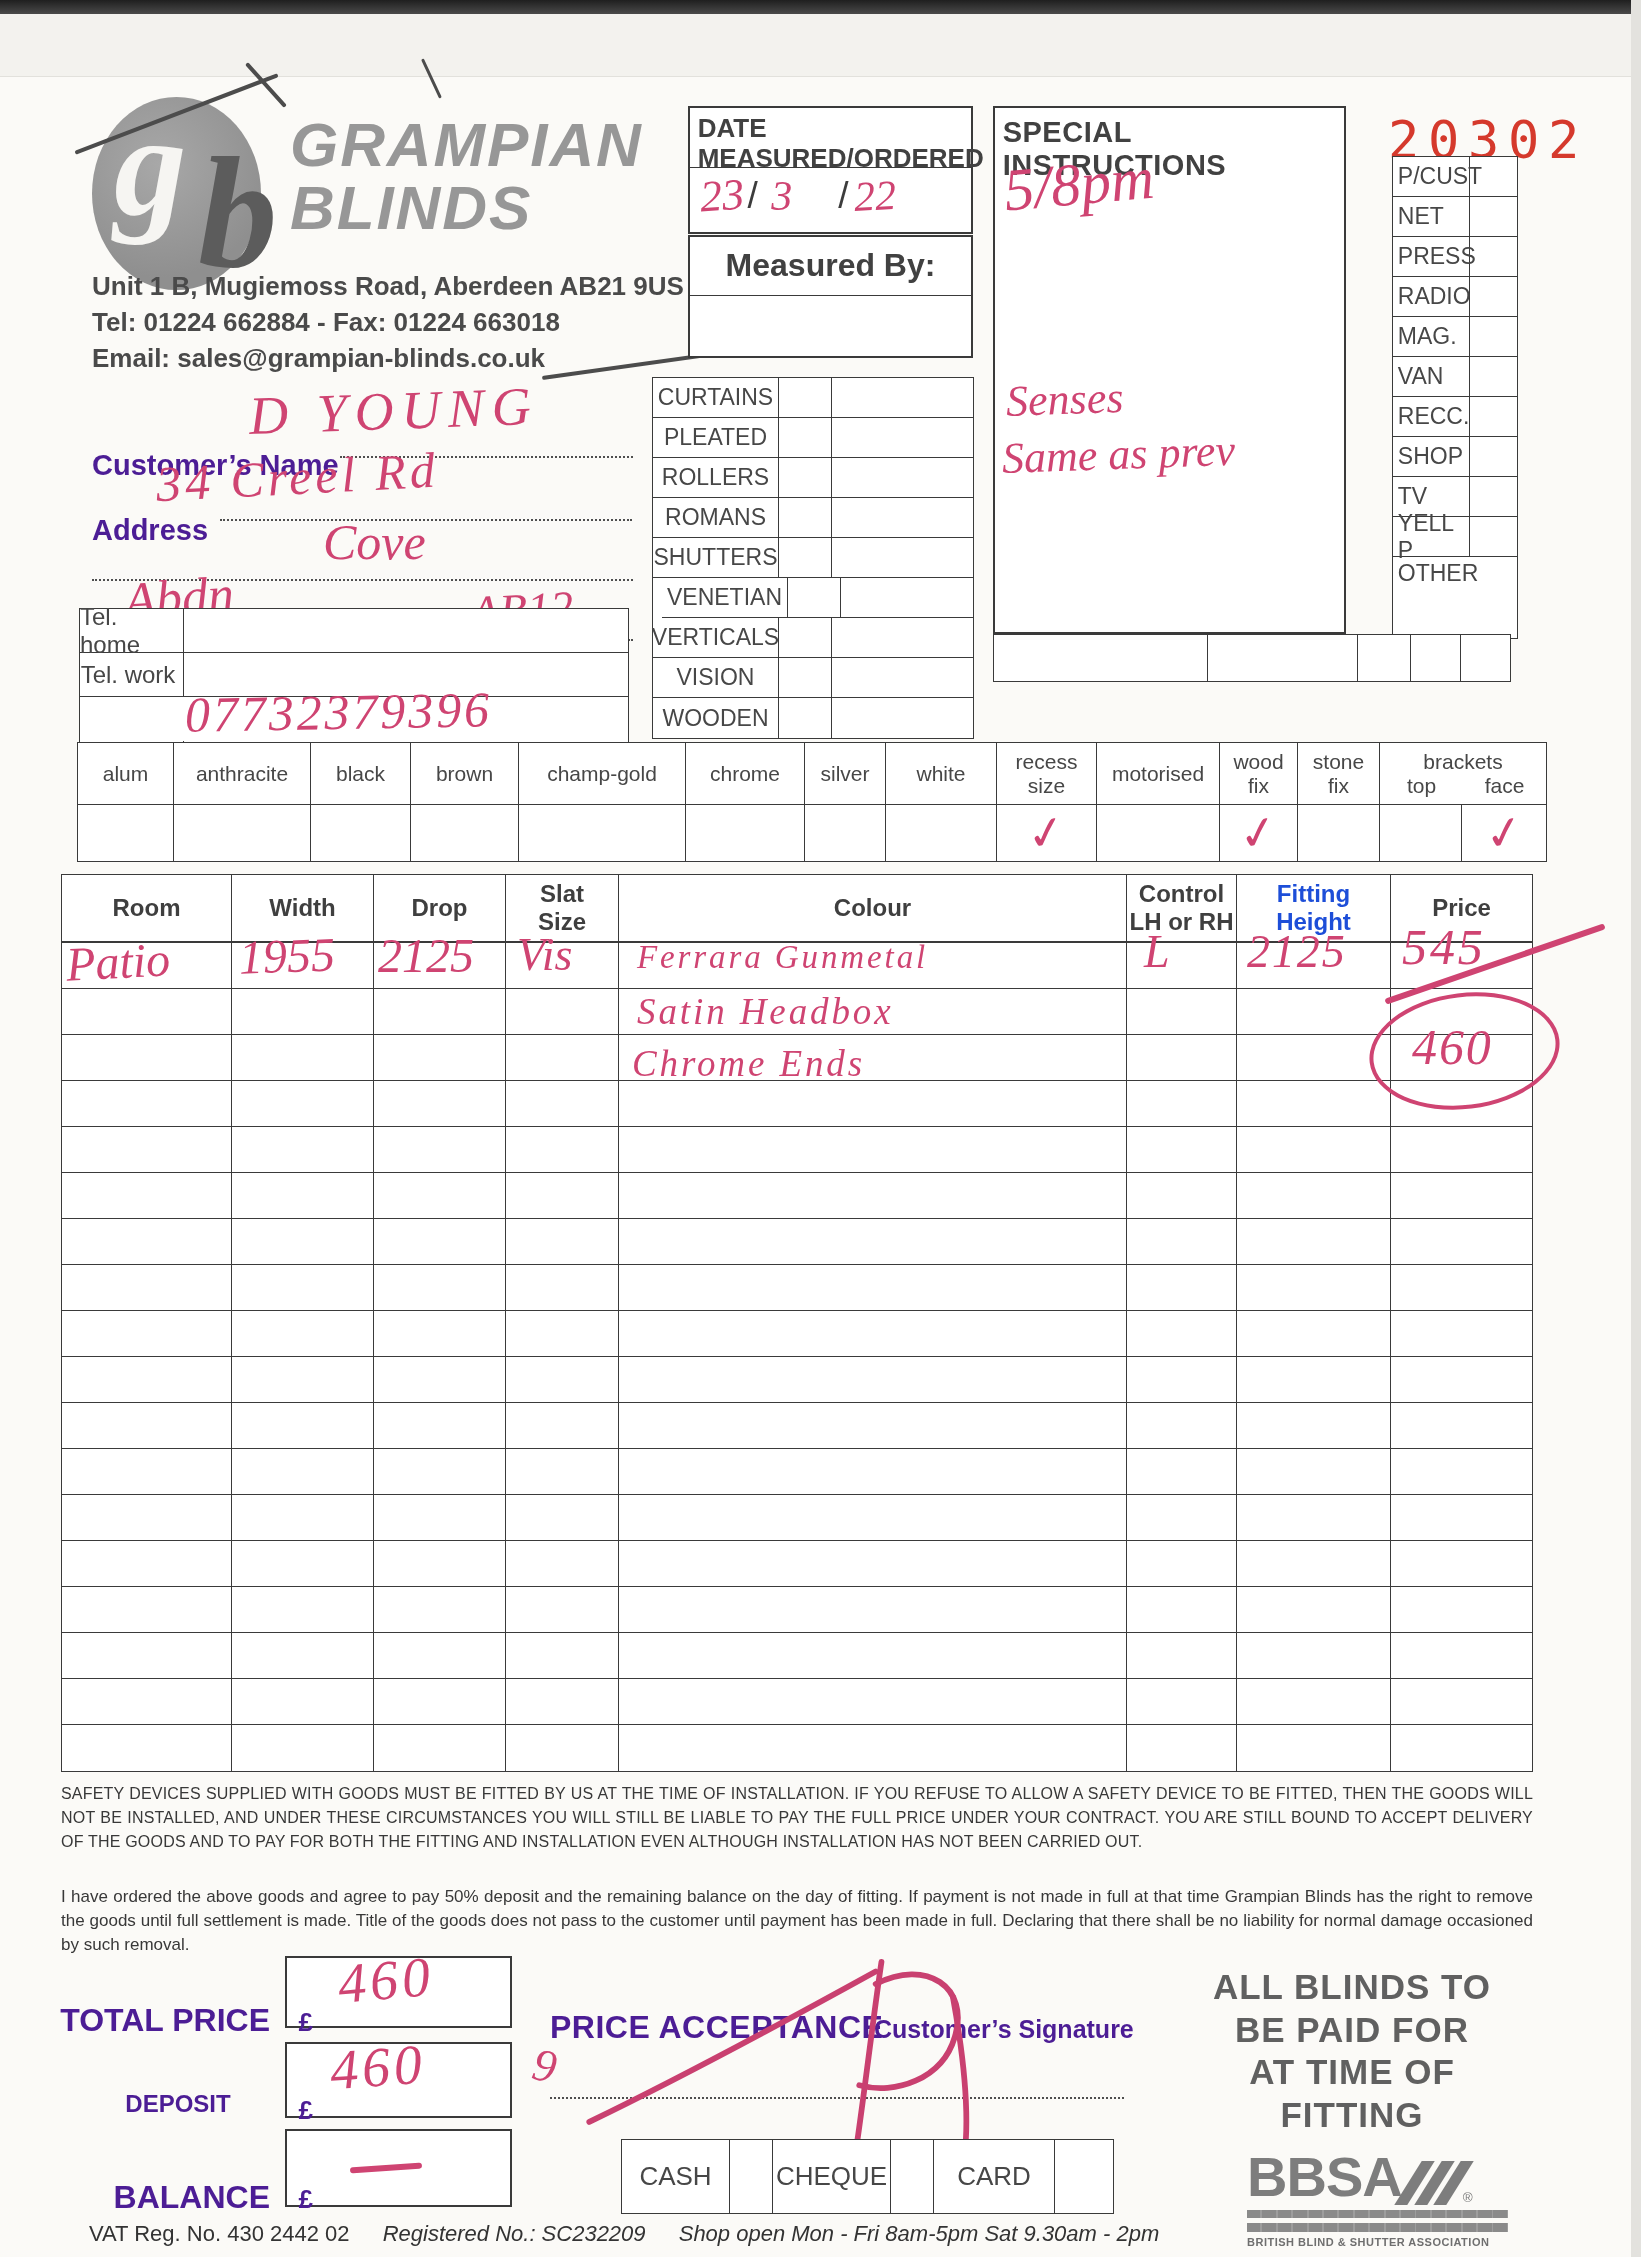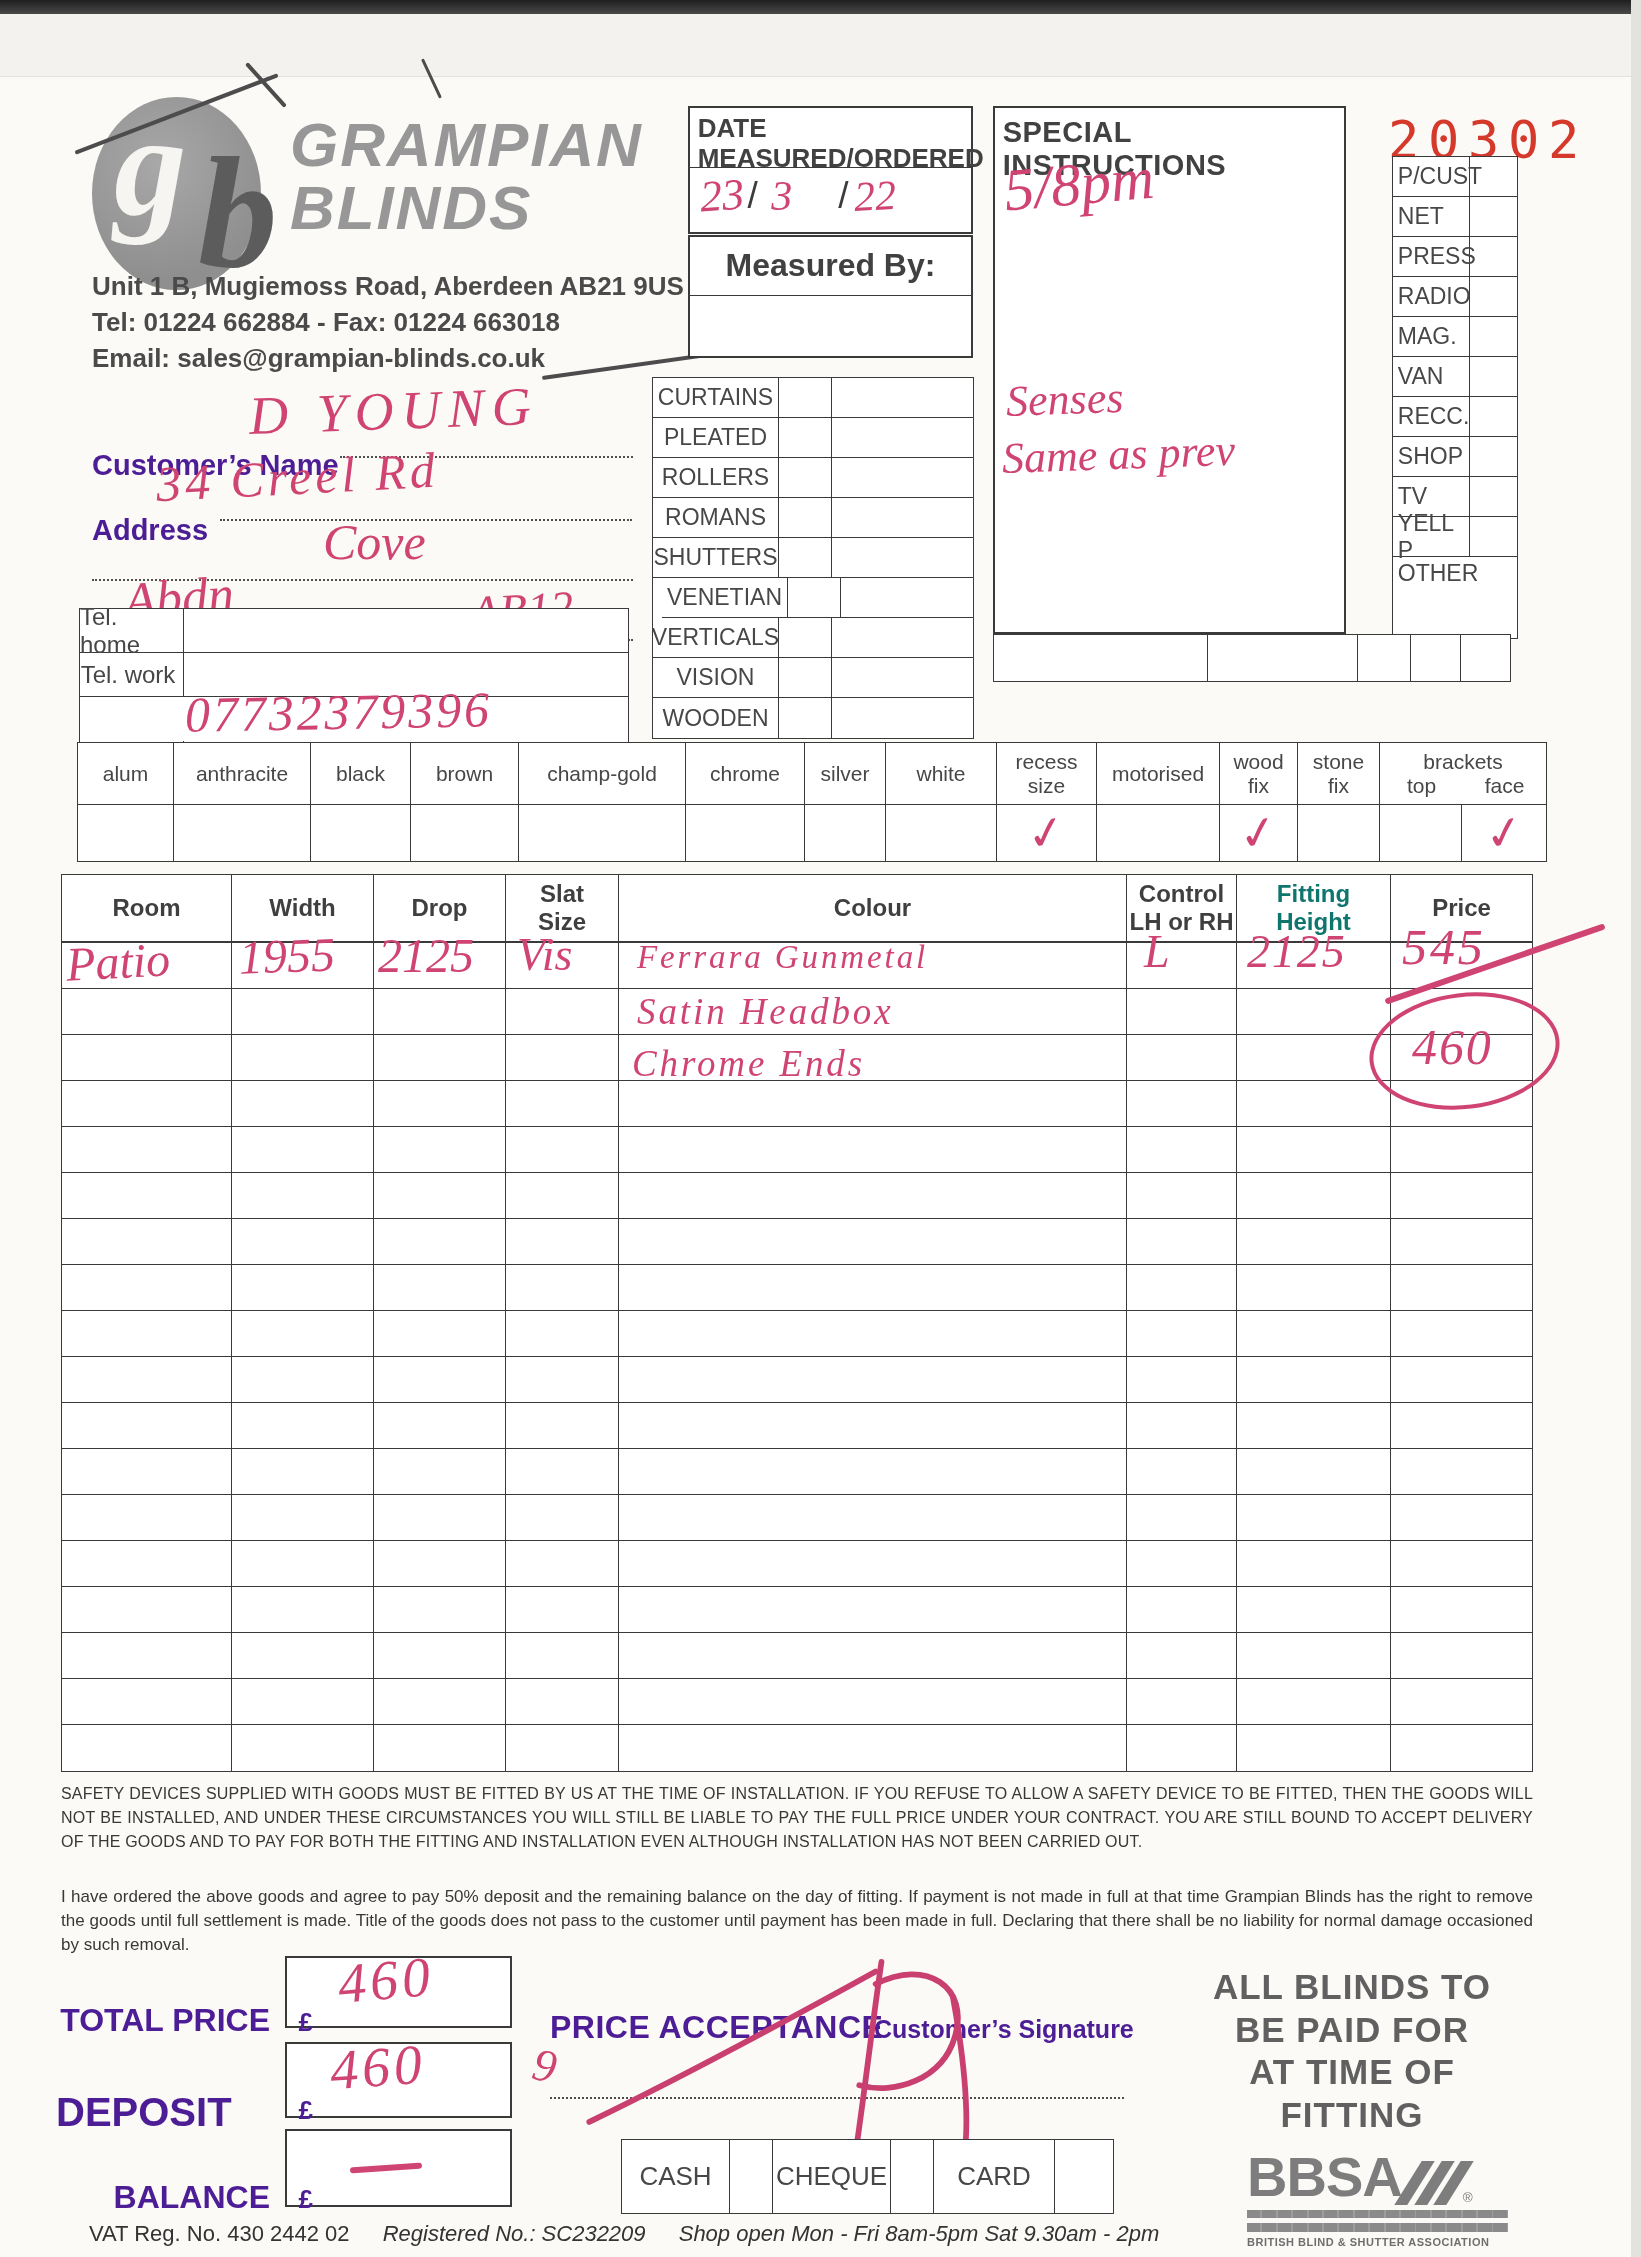--- a/index.html
+++ b/index.html
@@ -379,21 +379,21 @@
 Size</span>
         </div>
         <div class="gcell" style="width: 508px; flex: 0 0 auto; justify-content: center;">
           <span style="font-weight: bold; font-size: 24px; color: rgb(63, 63, 63); text-align: center; line-height: 1.15; white-space: pre-line;">Colour</span>
         </div>
         <div class="gcell" style="width: 110px; flex: 0 0 auto; justify-content: center;">
           <span style="font-weight: bold; font-size: 24px; color: rgb(63, 63, 63); text-align: center; line-height: 1.15; white-space: pre-line;">Control
 LH or RH</span>
         </div>
         <div class="gcell" style="width: 154px; flex: 0 0 auto; justify-content: center;">
-          <span style="font-weight: bold; font-size: 24px; color: #0f766e; text-align: center; line-height: 1.15; white-space: pre-line;">Fitting Height</span>
+          <span style="font-weight: bold; font-size: 24px; color: #1d4ed8; text-align: center; line-height: 1.15; white-space: pre-line;">Fitting Height</span>
         </div>
         <div class="gcell" style="flex: 1 1 0%; justify-content: center;">
           <span style="font-weight: bold; font-size: 24px; color: rgb(63, 63, 63); text-align: center; line-height: 1.15; white-space: pre-line;">Price</span>
         </div>
       </div>
       <div class="grow" style="height: 46px;">
         <div class="gcell" style="width: 170px; flex: 0 0 auto;"></div>
         <div class="gcell" style="width: 142px; flex: 0 0 auto;"></div>
         <div class="gcell" style="width: 132px; flex: 0 0 auto;"></div>
         <div class="gcell" style="width: 113px; flex: 0 0 auto;"></div>
@@ -590,21 +590,21 @@
 
   <div class="abs terms1" style="left:61px;top:1782px;width:1472px;">SAFETY DEVICES SUPPLIED WITH GOODS MUST BE FITTED BY US AT THE TIME OF INSTALLATION. IF YOU REFUSE TO ALLOW A SAFETY DEVICE TO BE FITTED, THEN THE GOODS WILL NOT BE INSTALLED, AND UNDER THESE CIRCUMSTANCES YOU WILL STILL BE LIABLE TO PAY THE FULL PRICE UNDER YOUR CONTRACT. YOU ARE STILL BOUND TO ACCEPT DELIVERY OF THE GOODS AND TO PAY FOR BOTH THE FITTING AND INSTALLATION EVEN ALTHOUGH INSTALLATION HAS NOT BEEN CARRIED OUT.</div>
   <div class="abs terms2" style="left:61px;top:1885px;width:1472px;">I have ordered the above goods and agree to pay 50% deposit and the remaining balance on the day of fitting. If payment is not made in full at that time Grampian Blinds has the right to remove the goods until full settlement is made. Title of the goods does not pass to the customer until payment has been made in full. Declaring that there shall be no liability for normal damage occasioned by such removal.</div>
 
   <div class="abs lbl" style="left:58px;top:1974px;width:212px;text-align:right;font-size:32px;">TOTAL PRICE</div>
   <div class="abs box" style="left:285px;top:1956px;width:227px;height:72px;">
     <span class="lbl" style="font-size:26px;position:absolute;left:11.6px;top:21px;">£</span>
   </div>
   <div class="abs hw" style="left:338px;top:1952px;font-size:56px;transform:rotate(-5deg);letter-spacing:3.9px;">460</div>
 
-  <div class="abs lbl" style="left:56px;top:2062px;width:212px;text-align:left;font-size:40px;">DEPOSIT</div>
+  <div class="abs lbl" style="left:72px;top:2062px;width:212px;text-align:center;font-size:24px;">DEPOSIT</div>
   <div class="abs box" style="left:285px;top:2042px;width:227px;height:76px;">
     <span class="lbl" style="font-size:26px;position:absolute;left:11.6px;top:23px;">£</span>
   </div>
   <div class="abs hw" style="left:330px;top:2039px;font-size:56px;transform:rotate(-4deg);letter-spacing:3.9px;">460</div>
   <div class="abs hw" style="left:533px;top:2043px;font-size:46px;transform:rotate(12deg);">9</div>
 
   <div class="abs lbl" style="left:58px;top:2151px;width:212px;text-align:right;font-size:32px;">BALANCE</div>
   <div class="abs box" style="left:285px;top:2129px;width:227px;height:78px;">
     <span class="lbl" style="font-size:26px;position:absolute;left:11.6px;top:25px;">£</span>
   </div>

